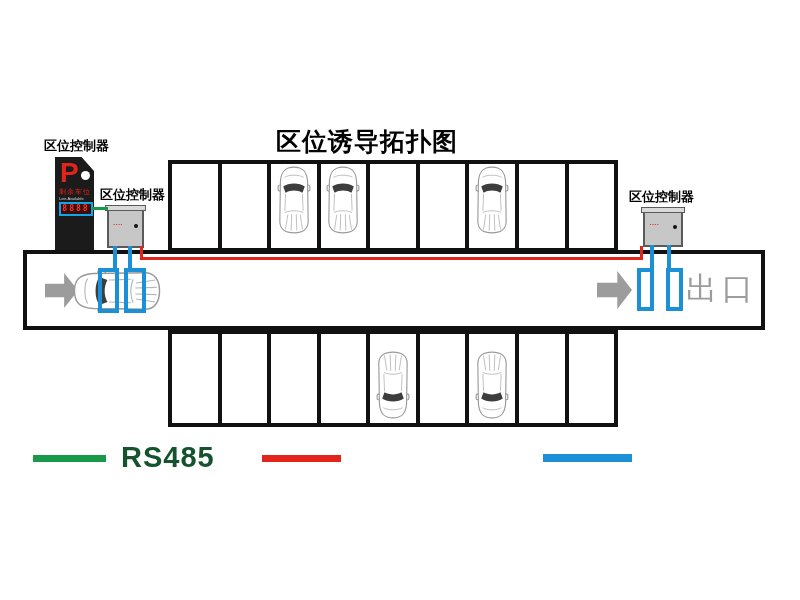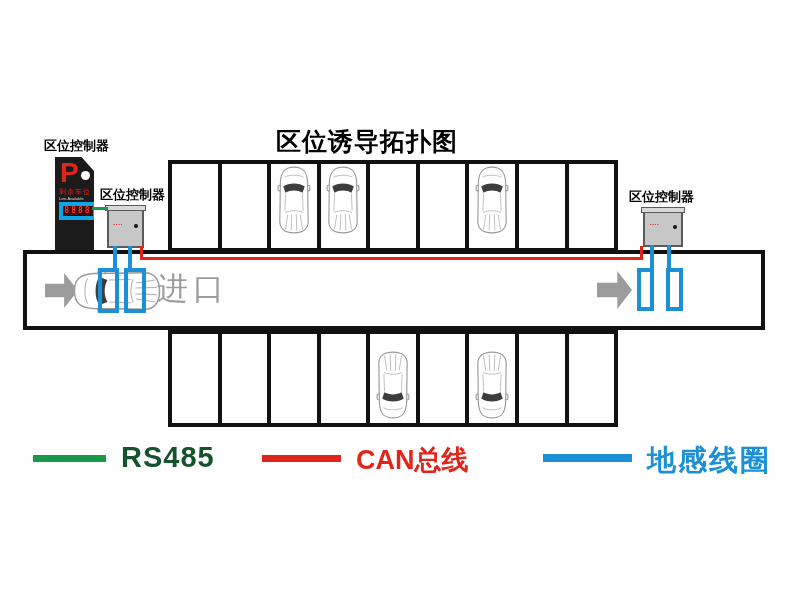--- a/index.html
+++ b/index.html
@@ -30,21 +30,21 @@
   
   #screen-label{left:44px;top:137px;font-size:13px;font-weight:bold;color:#000;white-space:nowrap;}
   #p-sign{left:55px;top:157px;width:39px;height:93px;background:#1b1b1b;
     clip-path:polygon(0 0,68% 0,100% 15%,100% 100%,0 100%);}
   #p-letter{position:absolute;left:5px;top:0px;font-size:28px;font-weight:bold;color:#e1251b;}
   #p-dot{position:absolute;left:26px;top:14px;width:9px;height:9px;border-radius:50%;background:#fff;}
   #p-line1{position:absolute;left:4px;top:30px;font-size:7px;color:#e1251b;
     letter-spacing:1px;white-space:nowrap;}
   #p-line2{position:absolute;left:4px;top:39px;font-size:4px;color:#d8d8d8;white-space:nowrap;}
   #p-led{position:absolute;left:4px;top:45px;width:30px;height:10px;background:#3c0d0d;
-    border:4px solid #0ea5e9;color:#ff3326;font-family:"DejaVu Sans Mono",monospace;
+    border:2px solid #0ea5e9;color:#ff3326;font-family:"DejaVu Sans Mono",monospace;
     font-weight:bold;font-size:8px;line-height:10px;text-align:center;letter-spacing:2px;}
 
   
   .controller{background:#c7c7c7;border:2px solid #5a5a5a;box-sizing:border-box;}
   .controller .lid{position:absolute;left:-4px;right:-4px;top:-2px;height:4px;
     background:#d9d9d9;border:1px solid #5a5a5a;}
   .controller .panel-marks{position:absolute;left:14%;top:40%;font-size:4px;
     color:#e1251b;letter-spacing:1px;line-height:4px;}
   .controller .knob{position:absolute;right:4px;top:44%;width:4px;height:4px;
     border-radius:50%;background:#111;}
@@ -278,28 +278,26 @@
       <path d="M26 85 L25 114"></path>
       <path d="M34 85 L35 114"></path>
       <path d="M41 86 L45 112"></path>
     </g>
   </svg>
     </div>
   <div class="abs coil-seg" id="feed-l1" style="background: rgb(27, 144, 214);"></div>
   <div class="abs coil-seg" id="feed-l2" style="background: rgb(27, 144, 214);"></div>
   <div class="abs coil" id="coil-l1" style="border-color: rgb(27, 144, 214);"></div>
   <div class="abs coil" id="coil-l2" style="border-color: rgb(27, 144, 214);"></div>
-  <div class="abs gate-label" id="label-in">进口</div>
 
   <div class="abs flow-arrow" id="arrow-out"></div>
   <div class="abs coil-seg" id="feed-r1" style="background: rgb(27, 144, 214);"></div>
   <div class="abs coil-seg" id="feed-r2" style="background: rgb(27, 144, 214);"></div>
   <div class="abs coil" id="coil-r1" style="border-color: rgb(27, 144, 214);"></div>
   <div class="abs coil" id="coil-r2" style="border-color: rgb(27, 144, 214);"></div>
+  <div class="abs gate-label" id="label-out">出口</div>
 
   <div class="abs legend-swatch" id="lg-line-0" style="background: rgb(24, 154, 74);"></div>
   <div class="abs legend-label" id="lg-text-0" style="color: #14532d;">RS485</div>
   <div class="abs legend-swatch" id="lg-line-1" style="background: rgb(225, 37, 27);"></div>
-  <div class="abs legend-label" id="lg-text-1" style="color: rgb(225, 37, 27);">CAN总线</div>
   <div class="abs legend-swatch" id="lg-line-2" style="background: rgb(27, 144, 214);"></div>
-  <div class="abs legend-label" id="lg-text-2" style="color: rgb(27, 144, 214);">地感线圈</div>
 
 </div>
 
 </body></html>

